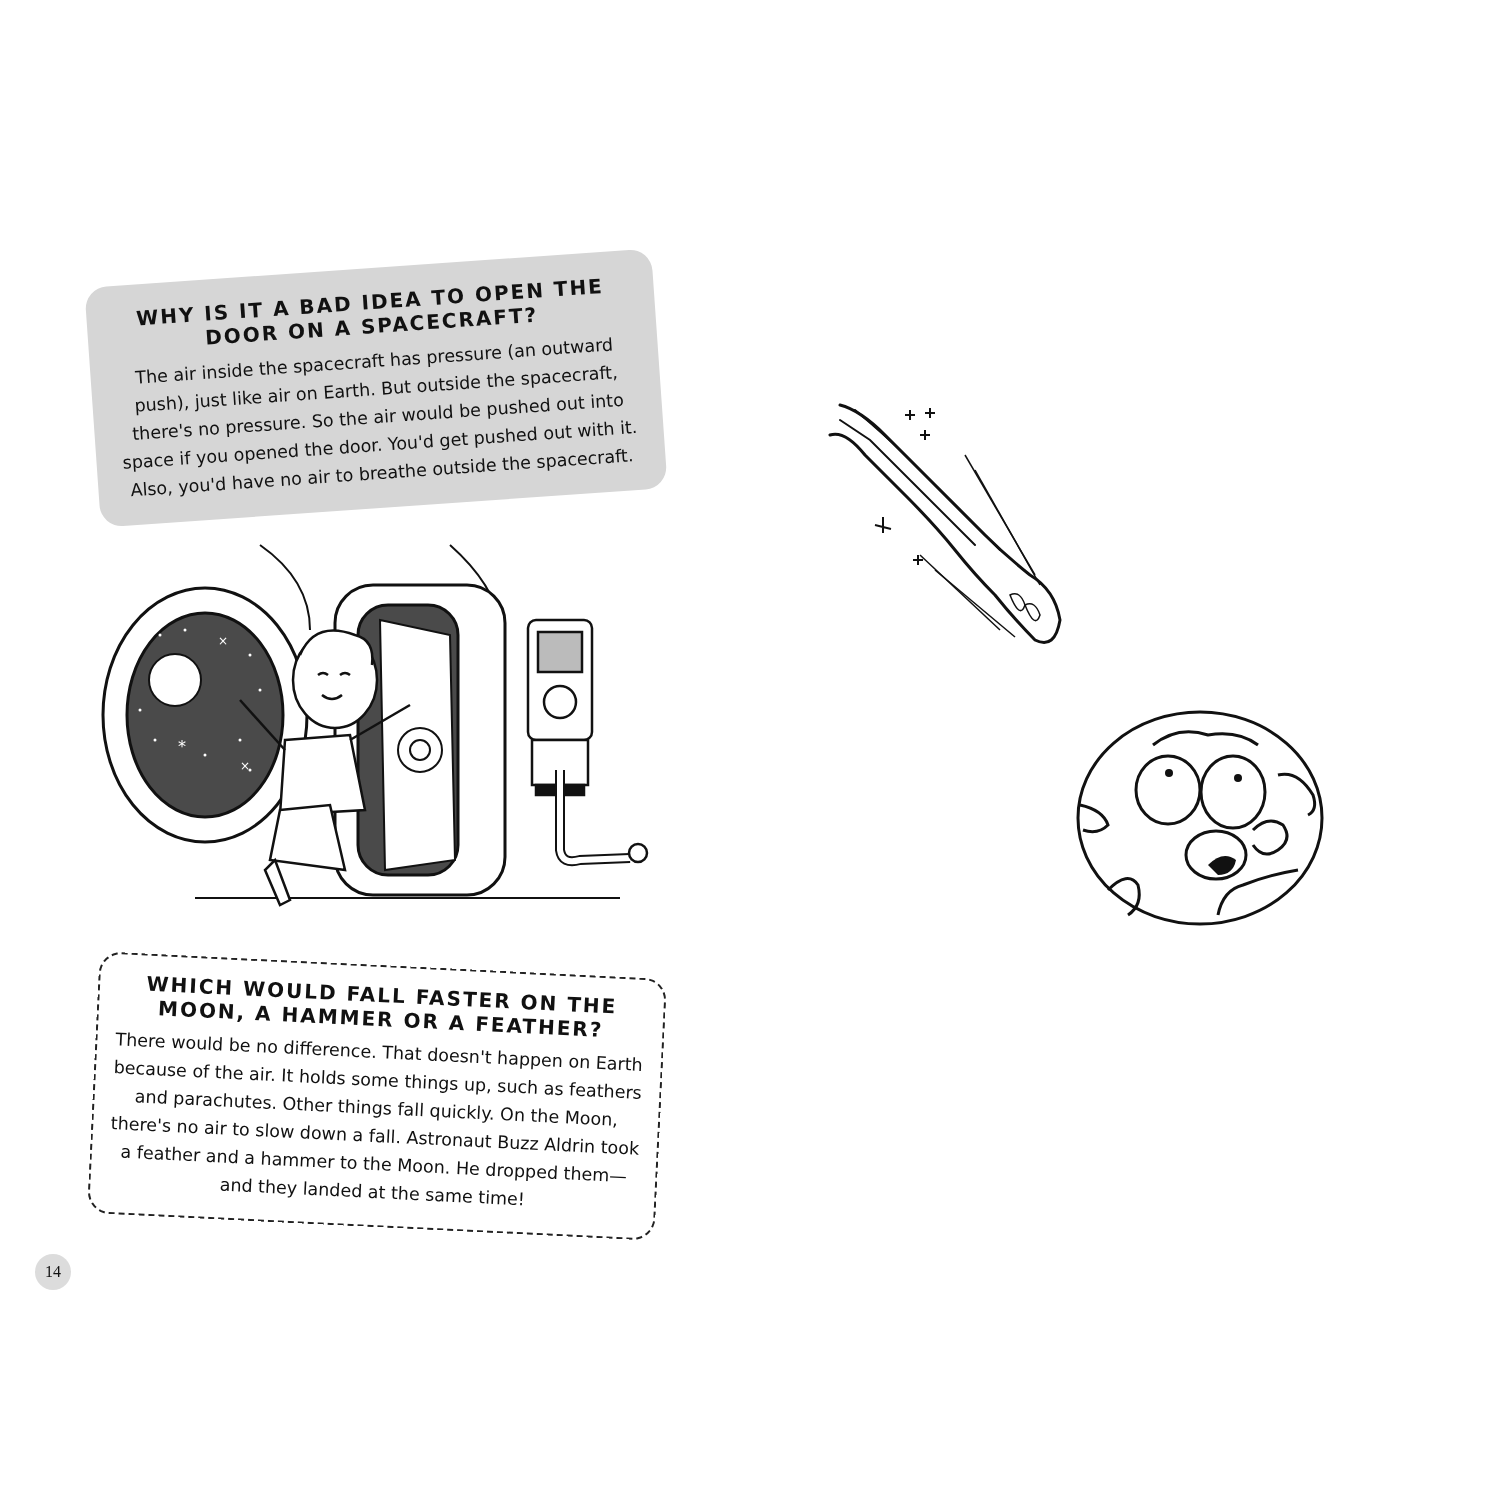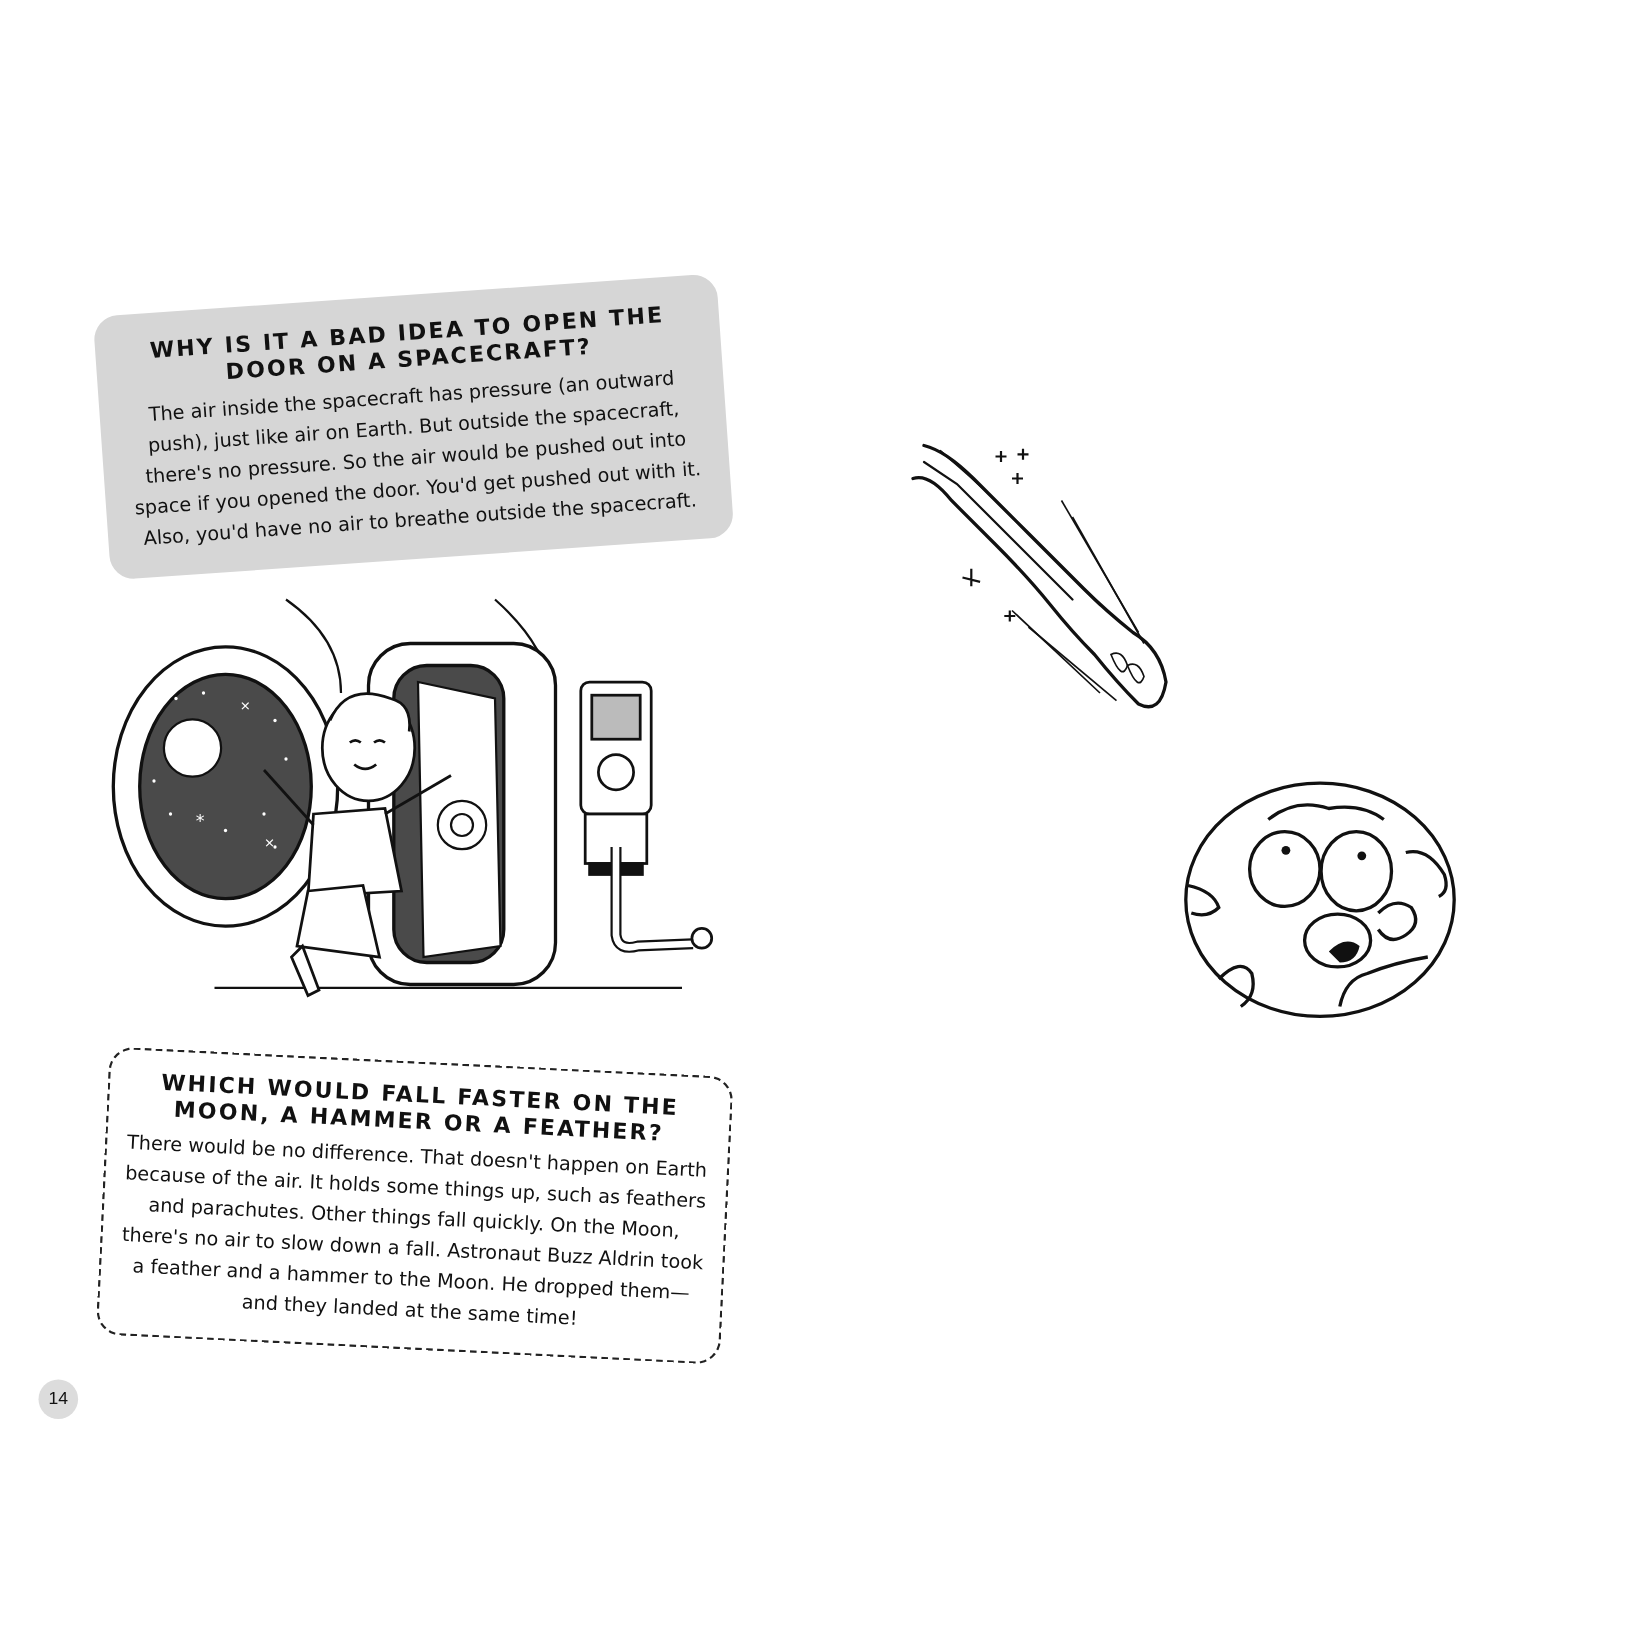--- a/index.html
+++ b/index.html
@@ -31,21 +31,21 @@
     #q1 p { font-size: 17.5px; line-height: 1.6; margin-top: 8px; }
 
     
     #q3 { left: 93px; top: 965px; width: 568px; height: 262px; transform: rotate(2.8deg); padding: 16px 14px 0; }
     #q3 h2 { font-size: 20px; }
     #q3 p { font-size: 17.5px; line-height: 1.6; margin-top: 6px; }
 
     .page-num {
       position: absolute; width: 36px; height: 36px; border-radius: 50%;
       background: #dcdcdc; display: flex; align-items: center; justify-content: center;
-      font-family: Liberation Sans, sans-serif; font-size: 16px; color: #111;
+      font-family: Liberation Serif, serif; font-size: 16px; color: #111;
     }
     #pn14 { left: 35px; top: 1254px; }
 
     .illus { position: absolute; }
   </style>
 </head>
 <body>
 
 <div class="spread">
 

